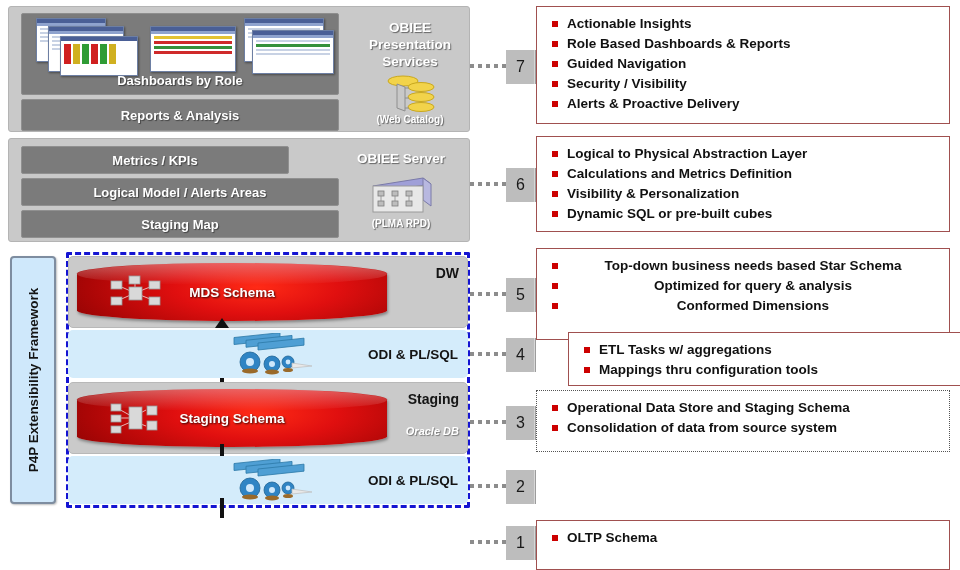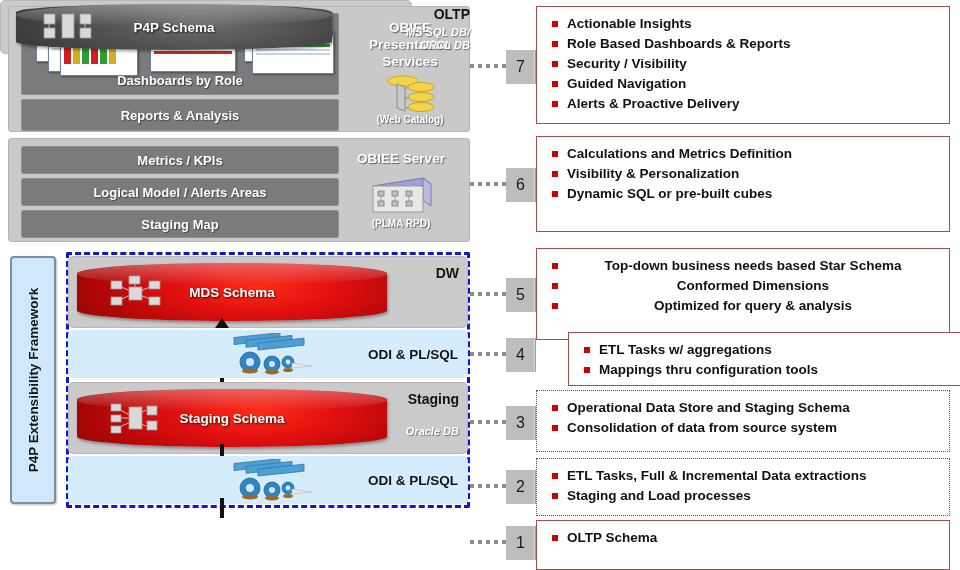--- a/index.html
+++ b/index.html
@@ -60,21 +60,21 @@
   }
   .service-sub {
     font-weight: bold; font-size: 10px;
     text-shadow: 1px 1px 1px rgba(0,0,0,.5);
   }
   #svc-presentation { left: 338px; top: 12px; width: 126px; }
   #svc-server { left: 338px; top: 150px; width: 126px; }
 
   
   #band-server { left: 8px; top: 138px; width: 462px; height: 104px; }
-  #bar-metrics  { position: absolute; left: 12px; top: 7px;  width: 318px; height: 28px; }
+  #bar-metrics  { position: absolute; left: 12px; top: 7px;  width: 268px; height: 28px; }
   #bar-logical  { position: absolute; left: 12px; top: 39px; width: 318px; height: 28px; }
   #bar-physical { position: absolute; left: 12px; top: 71px; width: 318px; height: 28px; }
 
   
   .thumb { position: absolute; background: #fff; border: 1px solid #6d7fa3; box-shadow: 1px 1px 2px rgba(0,0,0,.4); }
   .thumb .tbar { height: 4px; background: #4a5f96; }
   .thumb .tbar2 { height: 3px; background: #8fa3ce; }
   .thumb .trow { height: 2px; margin: 2px 3px; background: #c8d2e4; }
   .thumb .tred { height: 3px; margin: 2px 3px; background: #cf2a2a; }
   .thumb .tgrn { height: 3px; margin: 2px 3px; background: #35913a; }
@@ -423,103 +423,77 @@
             <ellipse cx="52" cy="39" rx="7" ry="2.4"></ellipse>
             <ellipse cx="68" cy="37" rx="5" ry="2"></ellipse>
         </g>
         <path d="M72 30 L92 33 L72 35 Z" fill="#e9e9e9" stroke="#bdbdbd" stroke-width="0.7"></path>
       </svg>
       <div class="odi-label">ODI &amp; PL/SQL</div>
     </div>
 
     <div class="arrow-stem" style="left:222px; top:498px; height:20px;"></div>
 
-    <div id="row-oltp">
-      <div class="cyl cyl-dark" style="left:16px;top:4px;width:316px;height:46px;">
-        <svg class="schema-glyph" style="top:8px;left:24px;" width="64" height="32">
-          <g fill="#d9d9d9" stroke="#9a9a9a" stroke-width="0.8">
-            <rect x="4" y="2" width="11" height="10"></rect>
-            <rect x="4" y="16" width="11" height="10"></rect>
-            <rect x="22" y="2" width="12" height="24"></rect>
-            <rect x="40" y="2" width="11" height="10"></rect>
-            <rect x="40" y="16" width="11" height="10"></rect>
-          </g>
-          <g stroke="#bdbdbd" stroke-width="1">
-            <line x1="9" y1="12" x2="9" y2="16"></line>
-              <line x1="45" y1="12" x2="45" y2="16"></line>
-          </g>
-        </svg>
-        <div class="cyl-label">P4P Schema</div>
-      </div>
-      <div class="zone-right-label" style="top:6px;">OLTP</div>
-      <div class="zone-right-sub" style="top:26px;">MS SQL DB/</div>
-      <div class="zone-right-sub" style="top:39px;">ORCL DB</div>
-    </div>
   </div>
 
   <div class="dots" style="left:470px; top:64px;  width:64px;"></div>
   <div class="dots" style="left:470px; top:182px; width:64px;"></div>
   <div class="dots" style="left:470px; top:292px; width:64px;"></div>
   <div class="dots" style="left:470px; top:352px; width:64px;"></div>
   <div class="dots" style="left:470px; top:420px; width:64px;"></div>
   <div class="dots" style="left:470px; top:484px; width:64px;"></div>
   <div class="dots" style="left:470px; top:540px; width:64px;"></div>
 
   <div class="tab-num" style="left:506px; top:50px;">7</div>
   <div class="callout" style="top:6px;   height:118px;">
     <ul>
       <li>Actionable Insights</li>
       <li>Role Based Dashboards &amp; Reports</li>
+      <li>Guided Navigation</li>
       <li>Security / Visibility</li>
-      <li>Guided Navigation</li>
       <li>Alerts &amp; Proactive Delivery</li>
     </ul>
   </div>
 
   <div class="tab-num" style="left:506px; top:168px;">6</div>
   <div class="callout" style="top:136px; height:96px;">
     <ul>
+      <li>Logical to Physical Abstraction Layer</li>
       <li>Calculations and Metrics Definition</li>
       <li>Visibility &amp; Personalization</li>
       <li>Dynamic SQL or pre-built cubes</li>
     </ul>
   </div>
 
   <div class="tab-num" style="left:506px; top:278px;">5</div>
   <div class="callout" style="top:248px; height:92px;text-align:center;">
     <ul>
       <li>Top-down business needs based Star Schema</li>
+      <li>Optimized for query &amp; analysis</li>
       <li>Conformed Dimensions</li>
-      <li>Optimized for query &amp; analysis</li>
     </ul>
   </div>
 
   <div class="tab-num" style="left:506px; top:338px;">4</div>
   <div class="callout" style="top:332px; height:54px;margin-left:32px;">
     <ul>
       <li>ETL Tasks w/ aggregations</li>
       <li>Mappings thru configuration tools</li>
     </ul>
   </div>
 
   <div class="tab-num" style="left:506px; top:406px;">3</div>
   <div class="callout dotted" style="top:390px; height:62px;">
     <ul>
       <li>Operational Data Store and Staging Schema</li>
       <li>Consolidation of data from source system</li>
     </ul>
   </div>
 
   <div class="tab-num" style="left:506px; top:470px;">2</div>
-  <div class="callout dotted" style="top:458px; height:58px;">
-    <ul>
-      <li>ETL Tasks, Full &amp; Incremental Data extractions</li>
-      <li>Staging and Load processes</li>
-    </ul>
-  </div>
 
   <div class="tab-num" style="left:506px; top:526px;">1</div>
   <div class="callout" style="top:520px; height:50px;">
     <ul>
       <li>OLTP Schema</li>
     </ul>
   </div>
 
 </div>
 

